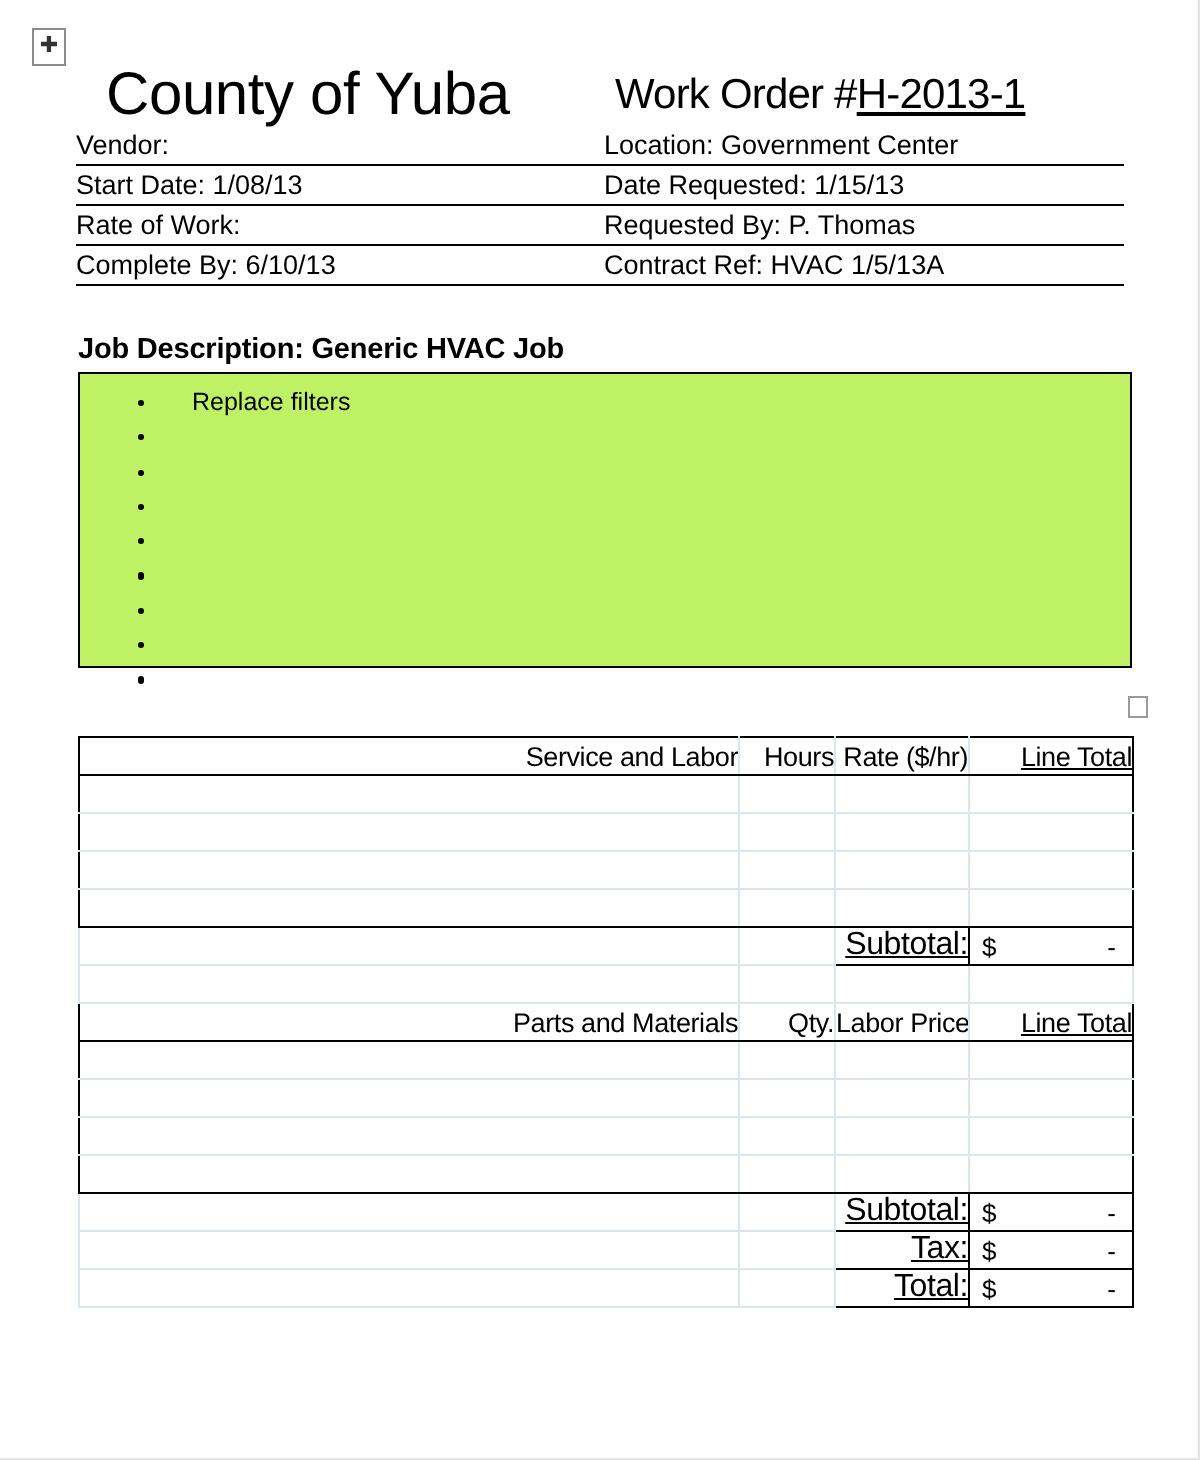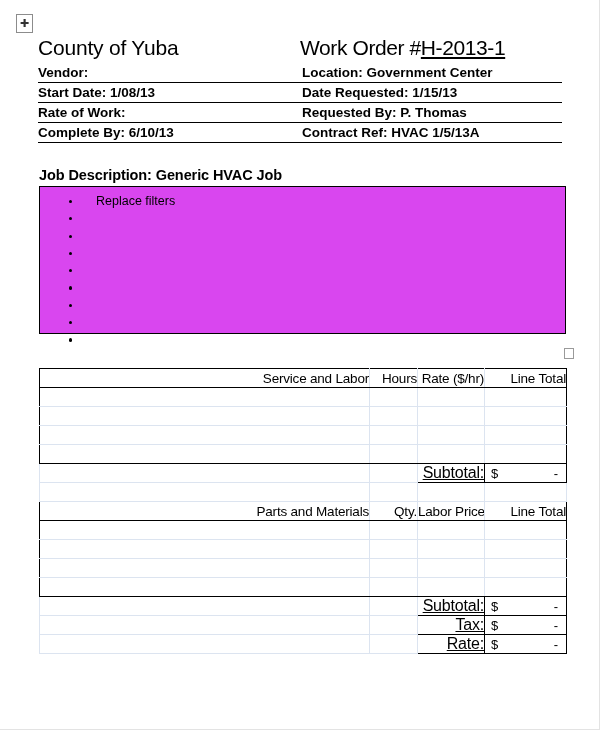--- a/index.html
+++ b/index.html
@@ -55,39 +55,40 @@
     left: 38px; top: 28px;
     width: 524px;
   }
   .hdr-titles {
     display: flex;
     align-items: flex-end;
     height: 34px;
   }
   .hdr-titles .left {
     width: 262px;
-    font-size: 21px;
+    font-size: 30px;
     line-height: 28px;
     letter-spacing: -0.2px;
     white-space: nowrap;
+    margin-left: 15px;
   }
   .hdr-titles .right {
     width: 262px;
     font-size: 21px;
     line-height: 28px;
     letter-spacing: -0.4px;
     white-space: nowrap;
   }
   .hdr-titles .right .ul {
     text-decoration: underline;
     text-underline-offset: 2px;
     text-decoration-thickness: 2px;
   }
 
-  .hdr-rows { margin-top: 1px; font-weight: bold; }
+  .hdr-rows { margin-top: 1px; }
   .hdr-row {
     display: flex;
     height: 19px;
     align-items: center;
   }
   .hdr-row .cell {
     width: 262px;
     font-size: 13.5px;
     line-height: 19px;
     white-space: nowrap;
@@ -110,21 +111,21 @@
     letter-spacing: -0.1px;
     white-space: nowrap;
   }
   .job-box {
     position: absolute;
     left: 39px; top: 186px;
     width: 527px;
     height: 148px;
     border: 1.6px solid #000;
     box-sizing: border-box;
-    background: #d946ef;
+    background: #bef264;
   }
   .bullets {
     margin: 0;
     padding: 6px 0 0 0;
     list-style: none;
   }
   .bullets li {
     position: relative;
     height: 17.3px;
     line-height: 17.3px;
@@ -170,21 +171,21 @@
   
   col.c-desc  { width: 330px; }
   col.c-qty   { width: 48px;  }
   col.c-rate  { width: 67px;  }
   col.c-tot   { width: 82px;  }
 
   
   .bt { border-top: 1.7px solid #000 !important; }
   .bb { border-bottom: 1.7px solid #000 !important; }
   .bl { border-left: 1.7px solid #000 !important; }
-  .br { border-right: 1.7px solid #000 !important; }
+  .br { border-right: 1.7px solid #000 !important; text-decoration: underline; }
   .bdall {
     border: 1.2px solid #000 !important;
   }
 
   .hdrcell {
     font-weight: bold;
     font-size: 13.5px;
     letter-spacing: -0.2px;
     padding-left: 5px;
   }
@@ -379,21 +380,21 @@
           <td></td>
           <td class="lbl-rgt bdall">Tax:</td>
           <td class="money bdall">
             <span class="sym">$</span>
             <span class="dash">-</span>
           </td>
         </tr>
         <tr>
           <td></td>
           <td></td>
-          <td class="lbl-rgt bdall">Rate:</td>
+          <td class="lbl-rgt bdall">Total:</td>
           <td class="money bdall">
             <span class="sym">$</span>
             <span class="dash">-</span>
           </td>
         </tr>
 
       </tbody>
     </table>
   </div>
 

